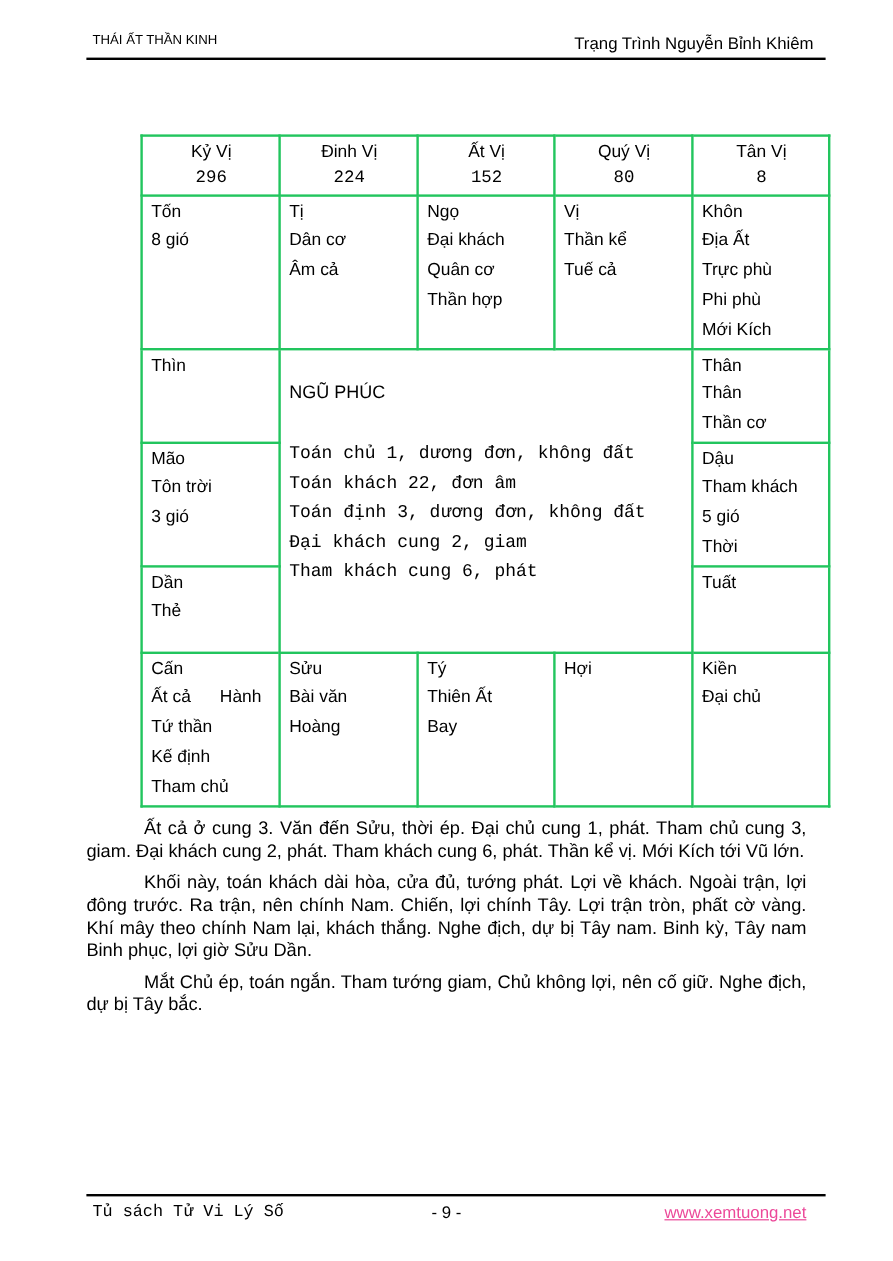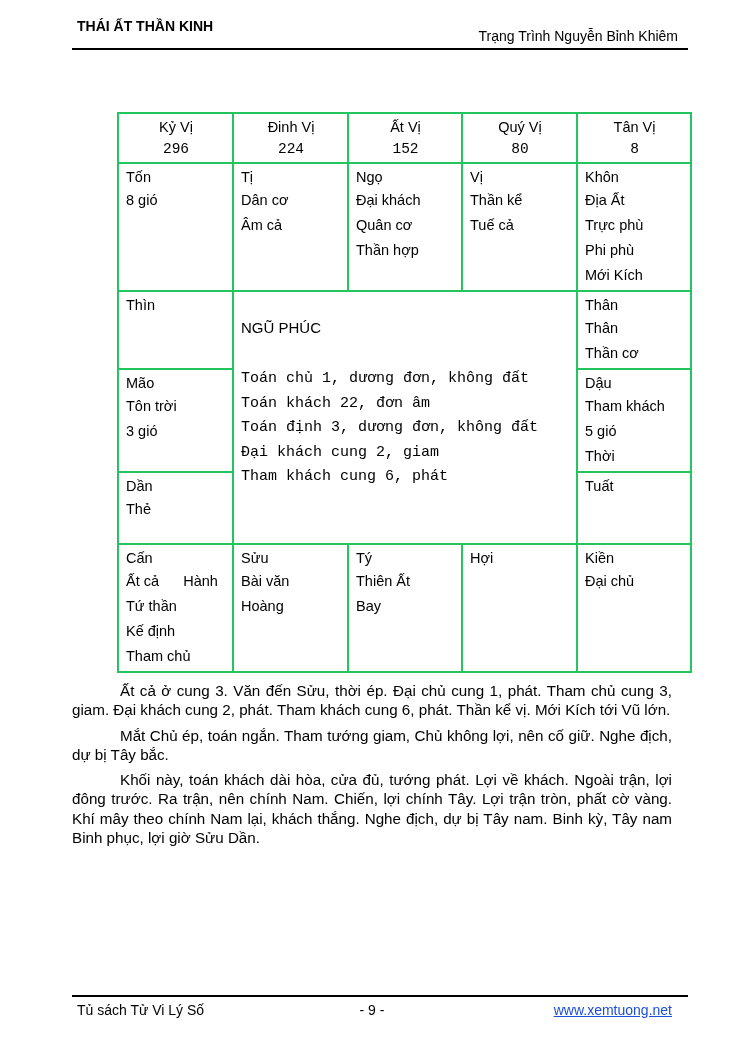--- a/index.html
+++ b/index.html
@@ -6,21 +6,21 @@
   body {
     width:744px; height:1051px;
     background:#ffffff;
     font-family:"Liberation Sans", sans-serif;
     color:#000;
     -webkit-font-smoothing:antialiased;
   }
   .page { position:relative; width:744px; height:1051px; background:#fff; overflow:hidden; }
 
   
-  .header-left  { position:absolute; left:77px;  top:18px; font-size:14px;font-weight:bold; }
+  .header-left  { position:absolute; left:77px;  top:28px; font-size:11px; }
   .header-right { position:absolute; right:66px; top:28px; font-size:14px; }
   .header-rule  { position:absolute; left:72px;  top:48px; width:616px; height:2px; background:#000; }
 
   
   .grid-wrap { position:absolute; left:117px; top:112px; }
   table.grid { border-collapse:collapse; table-layout:fixed; width:573px; }
   table.grid td {
     border:2px solid #22c55e;
     vertical-align:top;
     padding:2px 6px 2px 7px;
@@ -45,23 +45,23 @@
 
   
   .paragraphs {
     position:absolute; left:72px; top:681px; width:600px;
     font-size:15.2px; line-height:19.3px; text-align:justify;
   }
   .paragraphs p { margin:0 0 6px 0; text-indent:48px; }
 
   
   .footer-rule   { position:absolute; left:72px; top:995px; width:616px; height:2px; background:#000; }
-  .footer-left   { position:absolute; left:77px; top:1002px; font-size:14px; }
+  .footer-left   { position:absolute; left:77px; top:1002px; font-size:14px;font-family:Liberation Mono, monospace; }
   .footer-center { position:absolute; left:0; top:1002px; width:744px; text-align:center; font-size:14px; }
-  .footer-right  { position:absolute; right:72px; top:1002px; font-size:14px; text-decoration:underline; color:#1d4ed8; }
+  .footer-right  { position:absolute; right:72px; top:1002px; font-size:14px; text-decoration:underline; color:#ec4899; }
 </style>
 </head>
 <body>
 
 <div class="page">
 
   <div class="header-left">THÁI ẤT THẦN KINH</div>
   <div class="header-right">Trạng Trình Nguyễn Bỉnh Khiêm</div>
   <div class="header-rule"></div>
 
@@ -193,22 +193,22 @@
           <div class="cell-name">Kiền</div>
           <div class="cell-line">Đại chủ</div>
         </td>
       </tr>
     </tbody>
       </table>
   </div>
 
   <div class="paragraphs">
     <p>Ất cả ở cung 3. Văn đến Sửu, thời ép. Đại chủ cung 1, phát. Tham chủ cung 3, giam. Đại khách cung 2, phát. Tham khách cung 6, phát. Thần kể vị. Mới Kích tới Vũ lớn.</p>
+    <p>Khối này, toán khách dài hòa, cửa đủ, tướng phát. Lợi về khách. Ngoài trận, lợi đông trước. Ra trận, nên chính Nam. Chiến, lợi chính Tây. Lợi trận tròn, phất cờ vàng. Khí mây theo chính Nam lại, khách thắng. Nghe địch, dự bị Tây nam. Binh kỳ, Tây nam Binh phục, lợi giờ Sửu Dần.</p>
     <p>Mắt Chủ ép, toán ngắn. Tham tướng giam, Chủ không lợi, nên cố giữ. Nghe địch, dự bị Tây bắc.</p>
-    <p>Khối này, toán khách dài hòa, cửa đủ, tướng phát. Lợi về khách. Ngoài trận, lợi đông trước. Ra trận, nên chính Nam. Chiến, lợi chính Tây. Lợi trận tròn, phất cờ vàng. Khí mây theo chính Nam lại, khách thắng. Nghe địch, dự bị Tây nam. Binh kỳ, Tây nam Binh phục, lợi giờ Sửu Dần.</p>
   </div>
 
   <div class="footer-rule"></div>
   <div class="footer-left">Tủ sách Tử Vi Lý Số</div>
   <div class="footer-center">- 9 -</div>
   <a class="footer-right">www.xemtuong.net</a>
 
 </div>
 
 </body></html>

